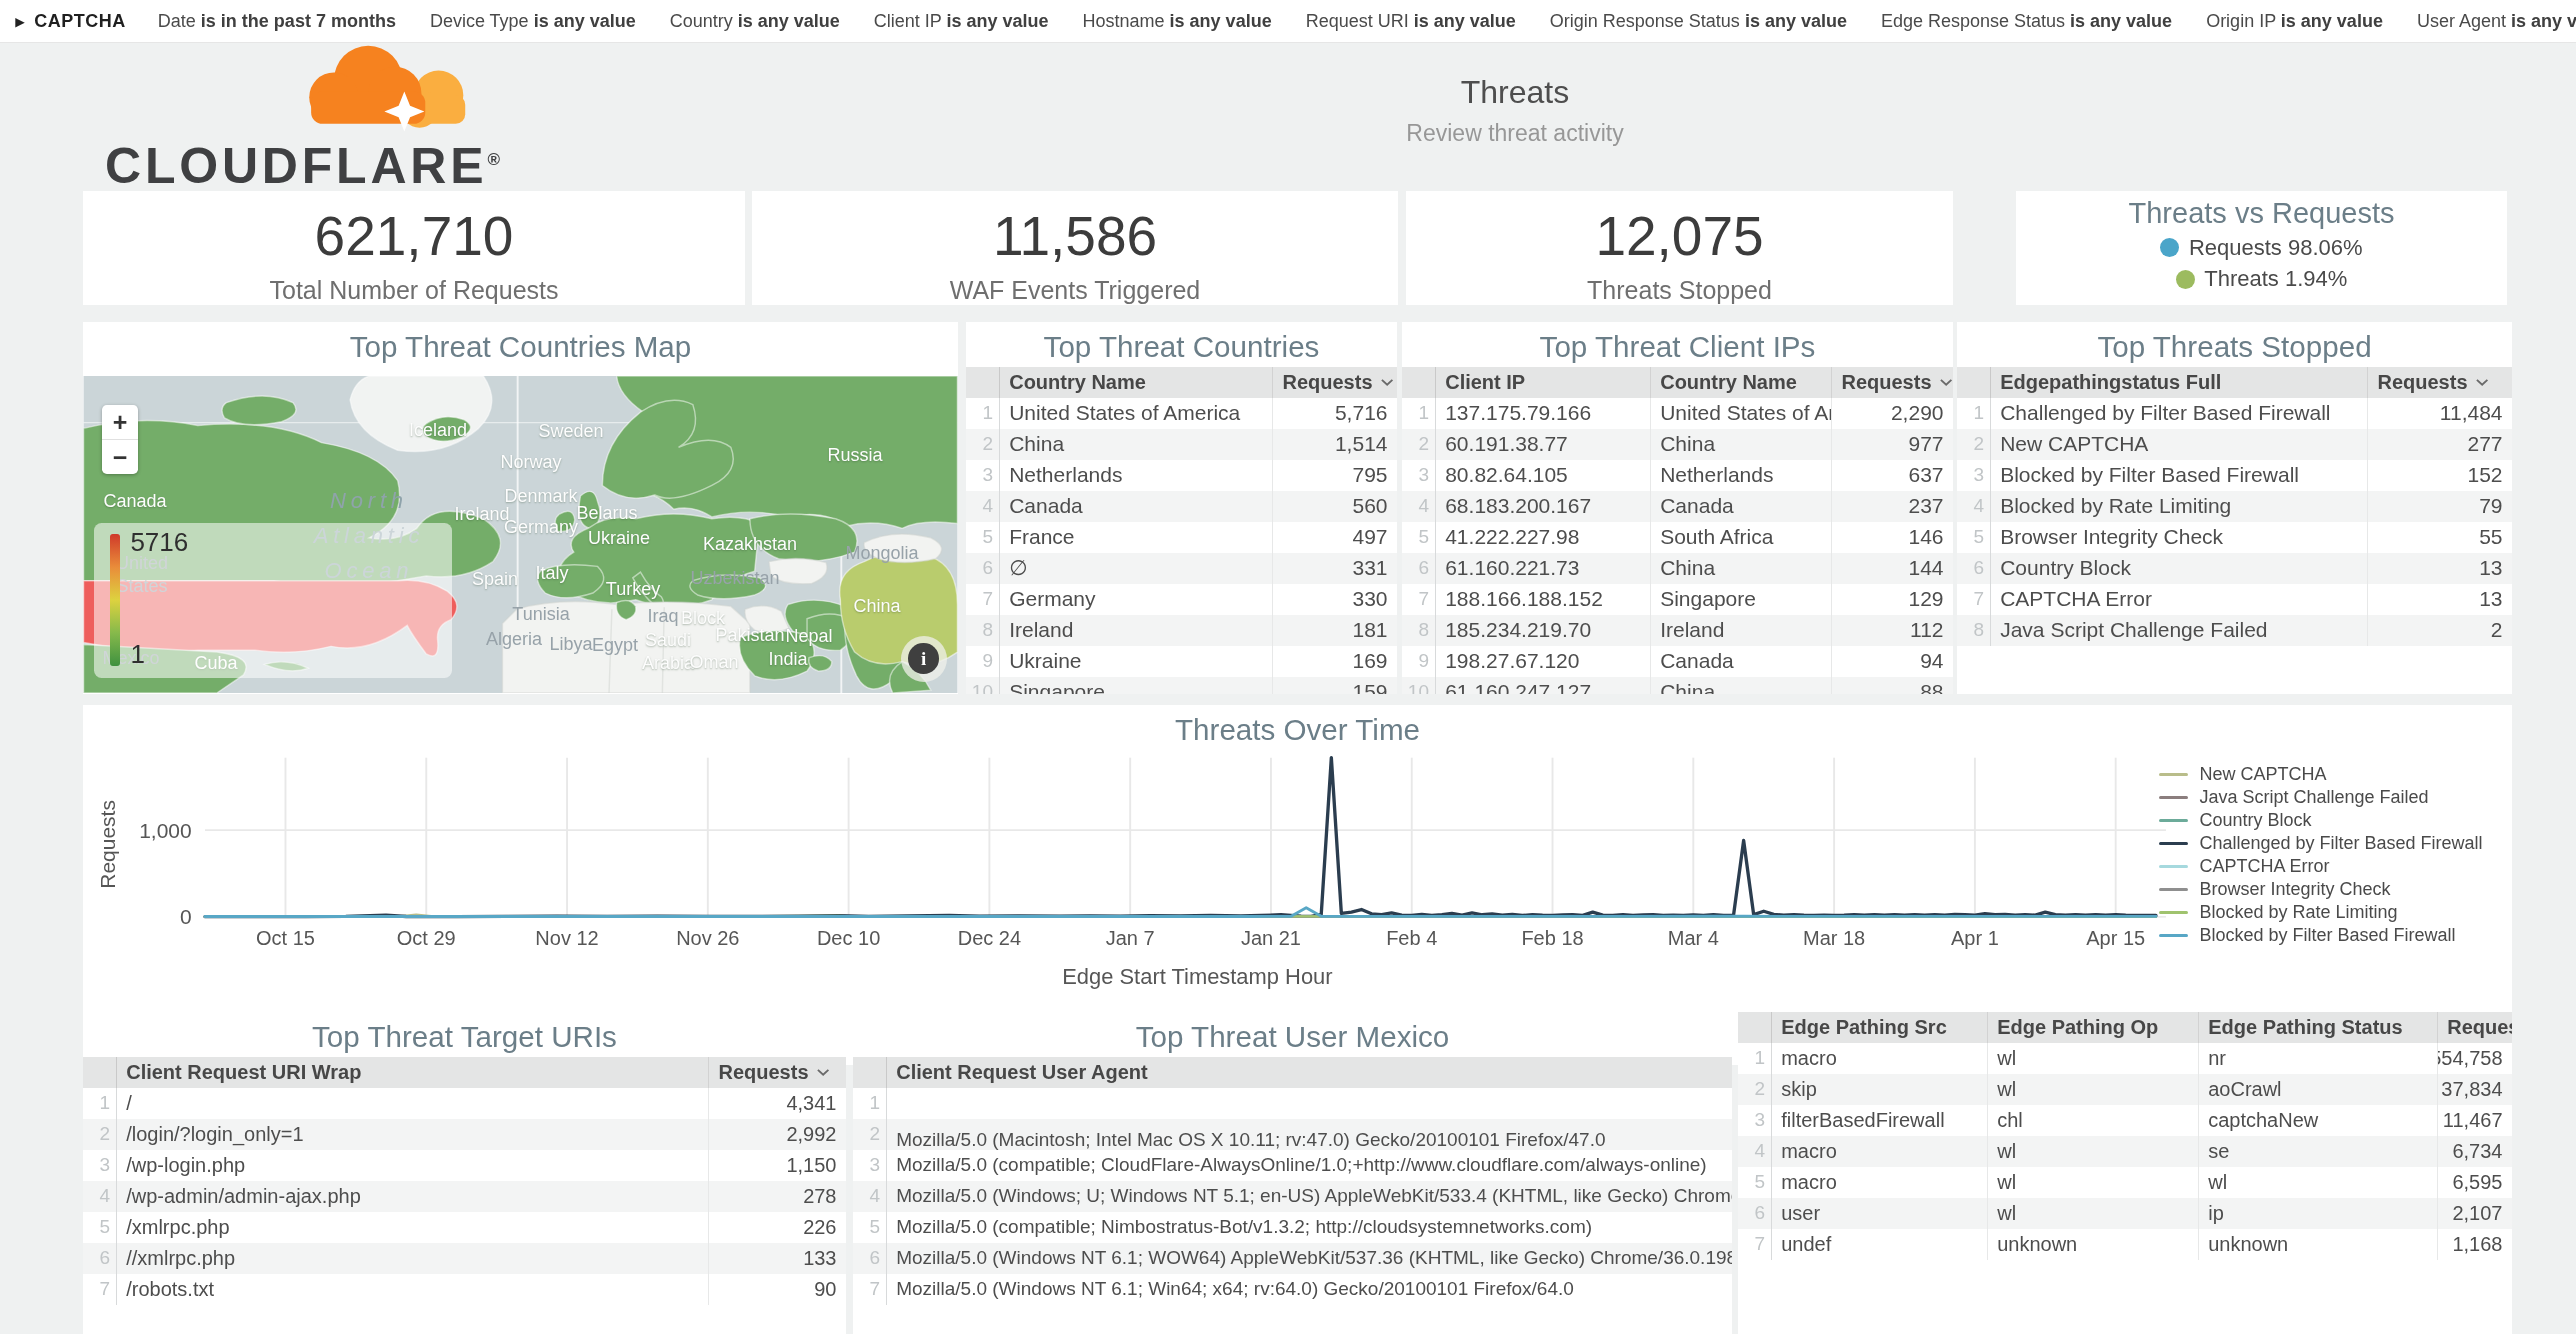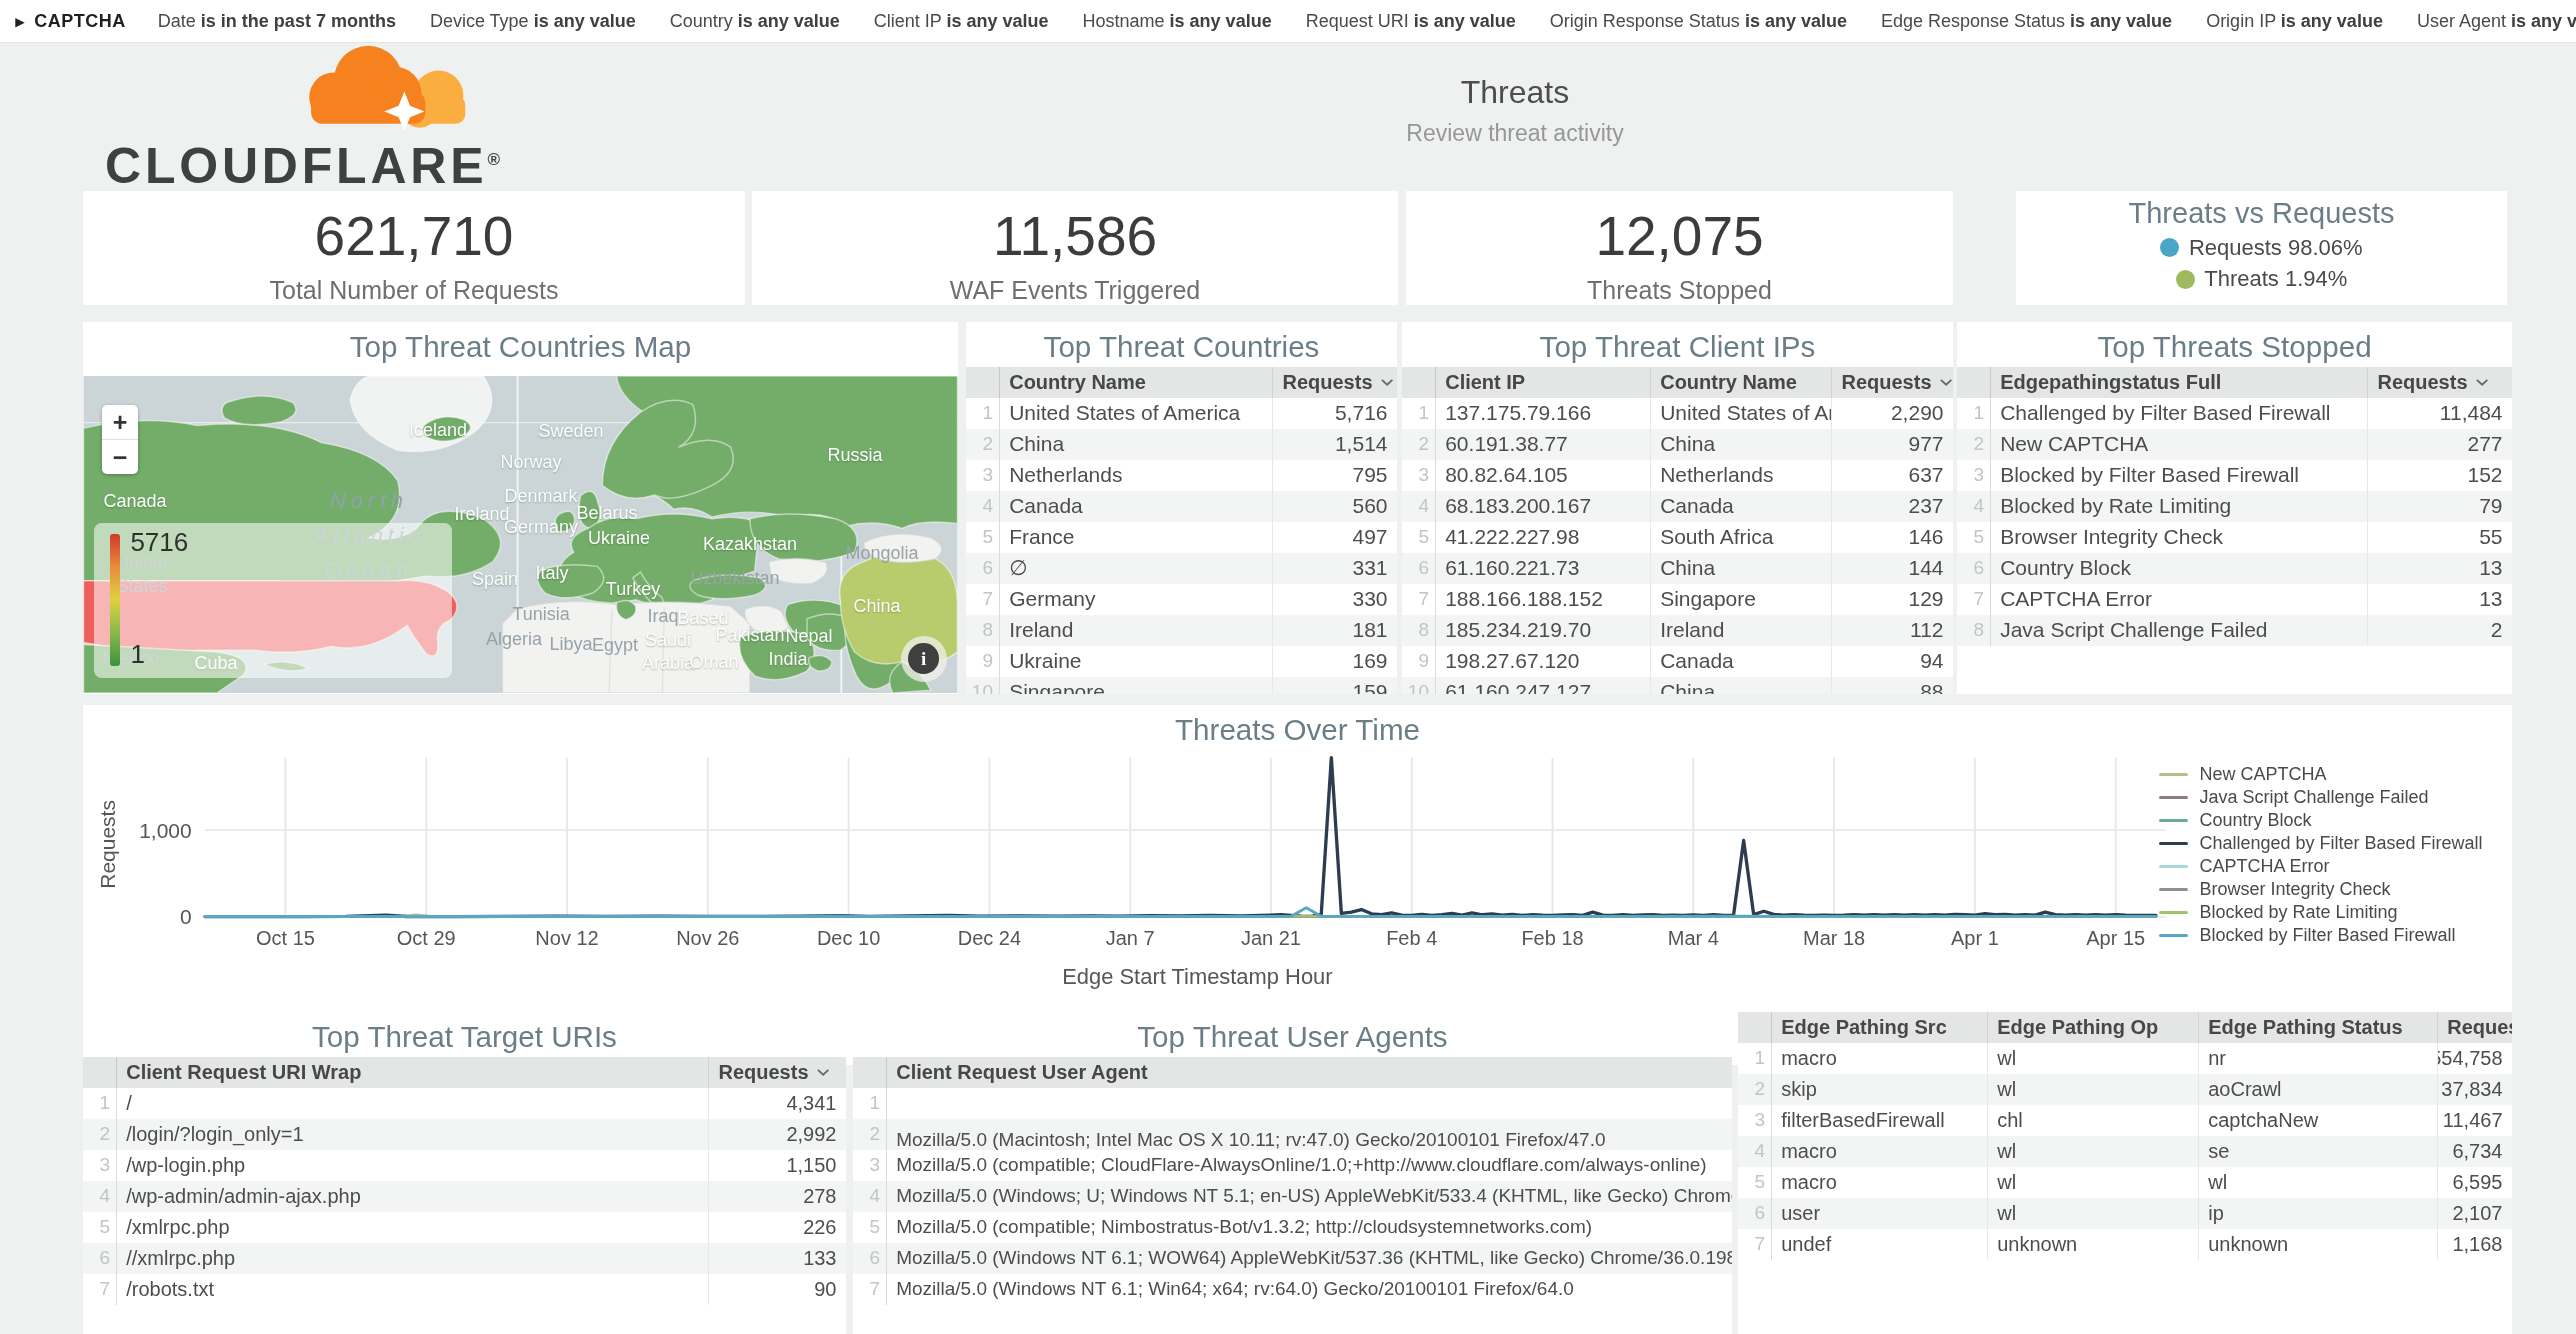--- a/index.html
+++ b/index.html
@@ -189,21 +189,21 @@
           <div class="map-label" style="left: 458px; top: 151px;">Germany</div>
           <div class="map-label" style="left: 524px; top: 137px;">Belarus</div>
           <div class="map-label" style="left: 536px; top: 162px;">Ukraine</div>
           <div class="map-label" style="left: 469px; top: 197px;">Italy</div>
           <div class="map-label" style="left: 550px; top: 213px;">Turkey</div>
           <div class="map-label light" style="left: 458px; top: 238px;">Tunisia</div>
           <div class="map-label light" style="left: 431px; top: 263px;">Algeria</div>
           <div class="map-label light" style="left: 488px; top: 268px;">Libya</div>
           <div class="map-label light" style="left: 532px; top: 269px;">Egypt</div>
           <div class="map-label light" style="left: 580px; top: 240px;">Iraq</div>
-          <div class="map-label" style="left: 620px; top: 242px;">Based</div>
+          <div class="map-label" style="left: 620px; top: 242px;">Block</div>
           <div class="map-label" style="left: 585px; top: 275px;">Saudi
 Arabia</div>
           <div class="map-label" style="left: 631px; top: 286px;">Oman</div>
           <div class="map-label" style="left: 667px; top: 259px;">Pakistan</div>
           <div class="map-label" style="left: 726px; top: 260px;">Nepal</div>
           <div class="map-label" style="left: 705px; top: 283px;">India</div>
           <div class="map-label" style="left: 667px; top: 168px;">Kazakhstan</div>
           <div class="map-label light" style="left: 652px; top: 202px;">Uzbekistan</div>
           <div class="map-label" style="left: 772px; top: 79px;">Russia</div>
           <div class="map-label light" style="left: 799px; top: 177px;">Mongolia</div>
@@ -565,21 +565,21 @@
           <div class="cell num" style="flex: 0 0 118px;">133</div>
         </div>
         <div class="trow" style="font-size: 20px;">
           <div class="rownum">7</div>
           <div class="cell" style="flex: 1 1 auto;">/robots.txt</div>
           <div class="cell num" style="flex: 0 0 118px;">90</div>
         </div>
       </div>
     </div>
   <div class="panel tbl-panel" id="t-ua" style="left:853px;top:1012px;width:879px;height:322px;">
-      <div class="panel-title">Top Threat User Agents</div>
+      <div class="panel-title">Top Threat User Mexico</div>
       <div class="thead">
         <div class="rownum"></div>
         <div class="cell" style="flex: 0 0 837px;">
           <span>Client Request User Agent</span>
         </div>
       </div>
       <div>
         <div class="trow" style="font-size: 19px;">
           <div class="rownum">1</div>
           <div class="cell" style="flex: 0 0 837px;"></div>

